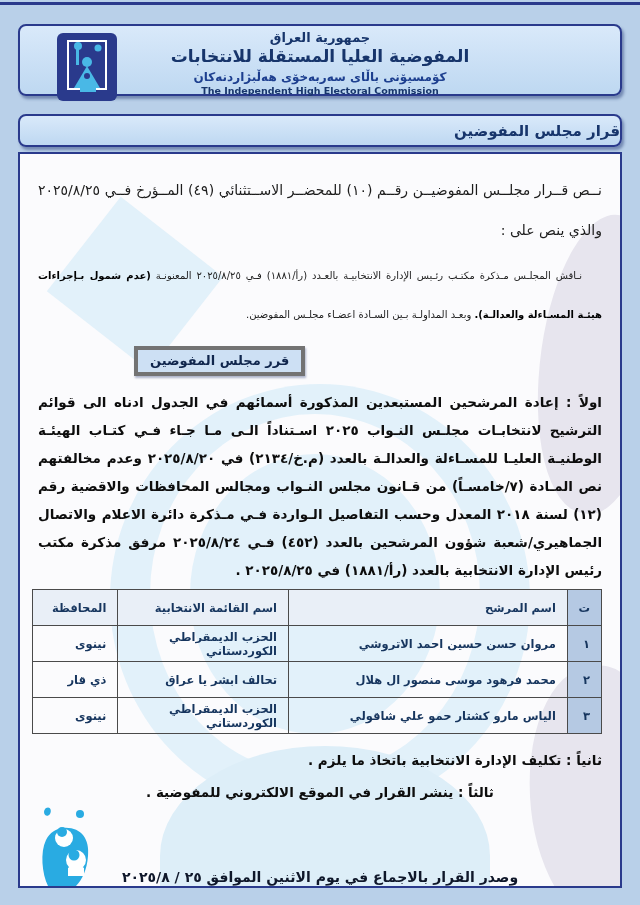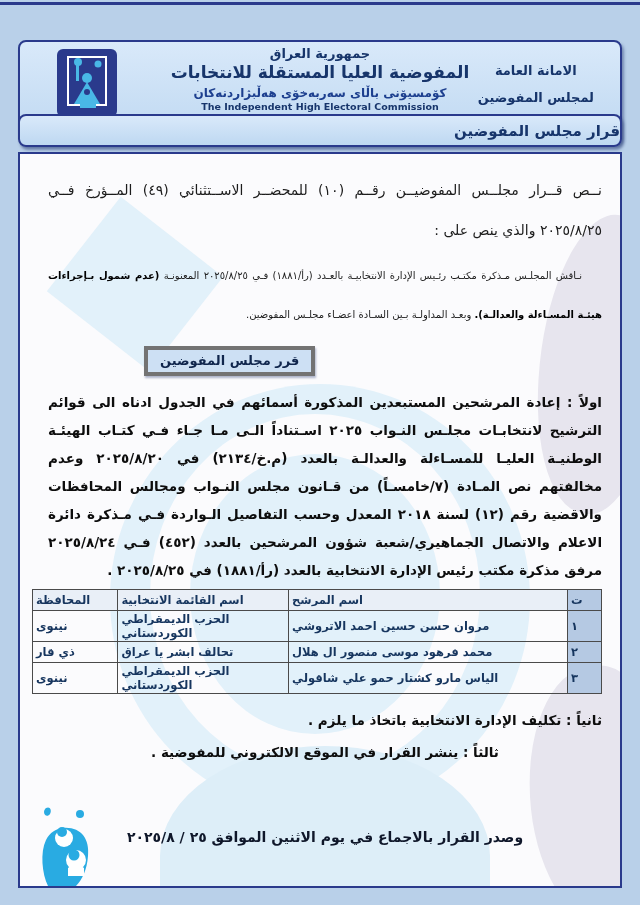--- a/index.html
+++ b/index.html
@@ -11,21 +11,21 @@
   }
   .top-rule { position:absolute; top:2px; left:0; width:640px; height:3px; background:#2a3a8c; }
 
   
   .header-box, .title-bar {
     position:absolute; left:18px; width:604px;
     background:linear-gradient(#d9e9fa, #bed8f1);
     border:2px solid #2a3a8c; border-radius:8px;
     box-shadow:2px 3px 3px rgba(30,50,110,.45);
   }
-  .header-box { top:40px; height:104px; }
+  .header-box { top:24px; height:72px; }
   .title-bar  { top:114px; height:33px; display:flex; align-items:center; justify-content:flex-start; }
   .title-bar .t { font-size:15px; font-weight:bold; color:#17356b; }
 
   .emblem { position:absolute; top:6px; right:auto; left:36px; width:62px; height:70px; }
   .hdr-center {
     position:absolute; top:4px; left:0; width:100%; text-align:center;
     color:#17356b; line-height:1.25;
   }
   .callig1 { font-size:13px; font-weight:bold; }
   .callig2 { font-size:17px; font-weight:bold; letter-spacing:-0.5px; }
@@ -35,40 +35,40 @@
     position:absolute; top:15px; right:26px; text-align:center;
     font-size:13px; font-weight:bold; color:#17356b; line-height:2.1;
   }
 
   
   .sheet {
     position:absolute; top:152px; left:18px; width:604px; height:736px;
     background:#fbfbfd; border:2px solid #2a3a8c; overflow:hidden;
   }
   .wm { position:absolute; z-index:0; }
-  .content { position:relative; z-index:1; padding:16px 18px 0 18px; color:#111;margin-left:10px; }
+  .content { position:relative; z-index:1; padding:16px 18px 0 18px; color:#111; }
 
   .p1 { font-size:14px; line-height:40px; text-align:justify; color:#1c1c1c; }
   .p2 { font-size:10px; line-height:39px; text-align:justify; text-indent:20px; margin-top:6px; color:#1c1c1c; }
   .p2 b { color:#000; }
 
   .decide-wrap { margin-top:12px; padding-left:96px; text-align:left; }
   .decide-box {
     display:inline-block; background:#cde0f4; border:4px solid #737373;
     padding:3px 12px 4px; font-size:13px; font-weight:bold; color:#10264d;
     box-shadow:1px 2px 2px rgba(30,50,110,.35);
   }
 
   .clause1 { margin-top:12px; font-size:13.5px; font-weight:bold; line-height:28px; text-align:justify; color:#0d0d0d; }
 
   table.cands {
     width:570px; margin:5px auto 0; border-collapse:collapse;
     font-size:11.5px; font-weight:bold; color:#16355e; table-layout:fixed;
   }
-  table.cands td, table.cands th { border:1px solid #4a4a4a; height:21px; text-align:left; padding:1px 3px; }
+  table.cands td, table.cands th { border:1px solid #4a4a4a; height:36px; text-align:right; padding:1px 11px; }
   table.cands th { background:#e9eff7; font-weight:bold; }
   table.cands .num { background:#b5c9e3; }
   table.cands th.num { background:#b5c9e3; }
 
   .clause { margin-top:16px; font-size:13.5px; font-weight:bold; color:#0d0d0d; line-height:1.6; }
   .clause + .clause { margin-top:10px;text-align:center; }
 
   .closing { margin-top:66px; text-align:center; font-size:14px; font-weight:bold; color:#0f172a; }
   .figure-abs { position:absolute; bottom:0px; z-index:2; }
 </style>
@@ -91,24 +91,20 @@
       <circle cx="31" cy="44" r="3" fill="#2a3a8c"></circle>
     </svg>
 
     <div class="hdr-center">
       <div class="callig1">جمهورية العراق</div>
       <div class="callig2">المفوضية العليا المستقلة للانتخابات</div>
       <div class="kurdish">کۆمسیۆنی باڵای سەربەخۆی هەڵبژاردنەکان</div>
       <div class="english">The Independent High Electoral Commission</div>
     </div>
 
-    <div class="hdr-right">
-      <div>الامانة العامة</div>
-      <div>لمجلس المفوضين</div>
-    </div>
   </div>
 
   <div class="title-bar">
     <div class="t">قرار مجلس المفوضين</div>
   </div>
 
   <div class="sheet">
 
     <div class="wm" style="top:60px; right:-40px; width:120px; height:300px; background:#e7e5ee; border-radius:50% 40% 45% 55%; transform:rotate(8deg);"></div>
     <div class="wm" style="bottom:-40px; right:-50px; width:140px; height:260px; background:#e7e5ee; border-radius:55% 45% 40% 50%; transform:rotate(-6deg);"></div>

